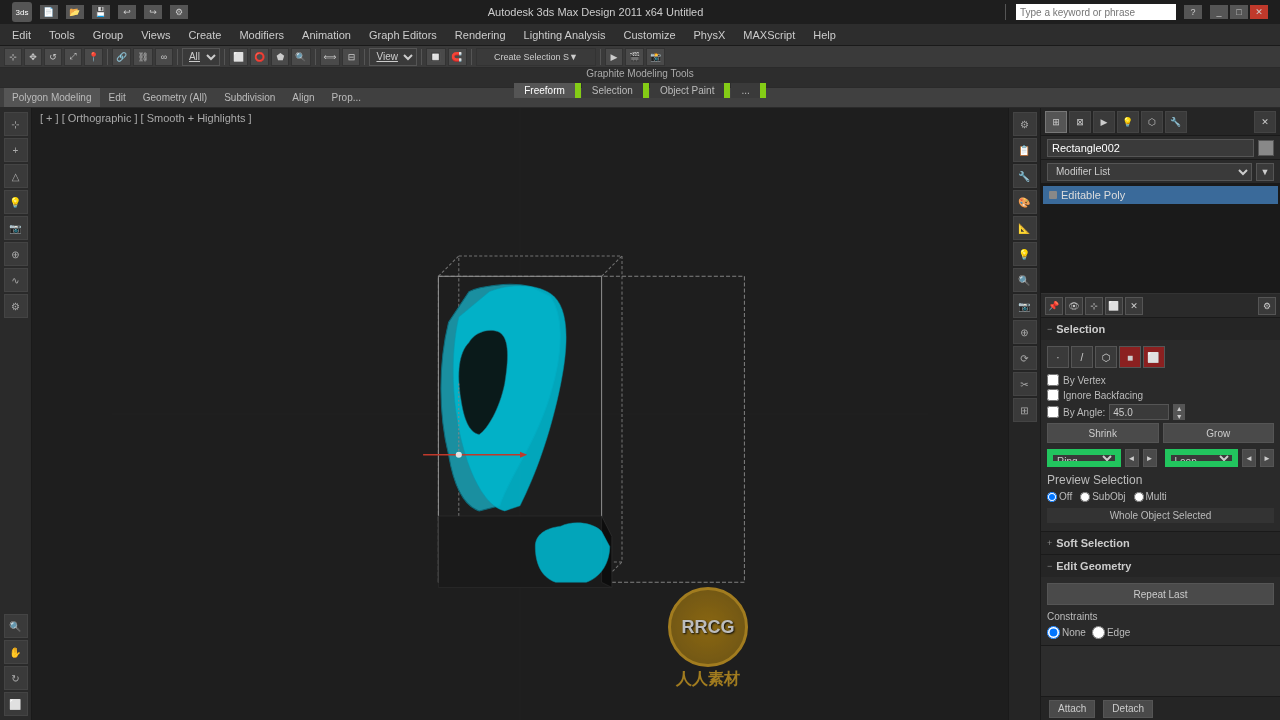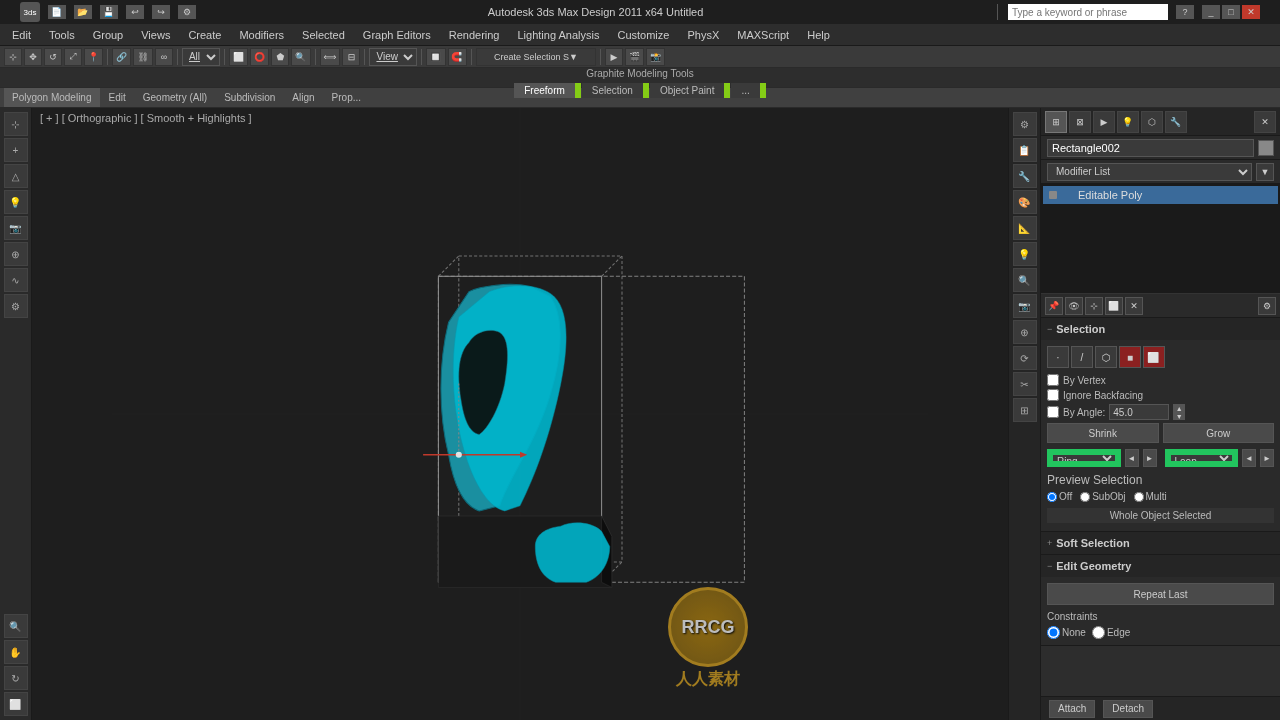--- a/index.html
+++ b/index.html
@@ -4,21 +4,21 @@
   <style>
     * { margin: 0; padding: 0; box-sizing: border-box; }
     body { width: 1280px; height: 720px; overflow: hidden; background: #3a3a3a; font-family: 'Segoe UI', Tahoma, Arial, sans-serif; font-size: 11px; color: #ddd; user-select: none; }
 
     
     #titlebar {
       height: 24px;
       background: #1e1e1e;
       display: flex;
       align-items: center;
-      padding: 0 20px;
+      padding: 0 12px;
       gap: 8px;
     }
     #titlebar .title { flex: 1; text-align: center; color: #ccc; font-size: 11px; }
     #titlebar .win-controls { display: flex; gap: 2px; }
     #titlebar .win-btn { width: 18px; height: 14px; background: #555; border: none; color: #ccc; font-size: 9px; cursor: pointer; display: flex; align-items: center; justify-content: center; }
     #titlebar .win-btn.close { background: #c0392b; }
     #titlebar .logo { width: 20px; height: 20px; background: #555; border-radius: 3px; display: flex; align-items: center; justify-content: center; font-size: 8px; color: #fff; }
 
     
     #titlebar .search-box { background: #fff; height: 16px; width: 160px; display: flex; align-items: center; padding: 0 4px; }
@@ -264,21 +264,21 @@
       padding: 2px;
       overflow-y: auto;
     }
     .mod-item {
       padding: 3px 6px;
       font-size: 11px;
       color: #ddd;
       cursor: pointer;
       display: flex;
       align-items: center;
-      gap: 21px;
+      gap: 4px;
     }
     .mod-item.selected { background: #3a6a9a; }
     .mod-item .mod-dot { width: 8px; height: 8px; background: #888; border-radius: 1px; }
 
     
     #mod-stack-btns {
       height: 24px;
       background: #2a2a2a;
       display: flex;
       align-items: center;
@@ -506,21 +506,21 @@
   </div>
 </div>
 
 <div id="menubar">
   <div class="menu-item">Edit</div>
   <div class="menu-item">Tools</div>
   <div class="menu-item">Group</div>
   <div class="menu-item">Views</div>
   <div class="menu-item">Create</div>
   <div class="menu-item">Modifiers</div>
-  <div class="menu-item">Selected</div>
+  <div class="menu-item">Animation</div>
   <div class="menu-item">Graph Editors</div>
   <div class="menu-item">Rendering</div>
   <div class="menu-item">Lighting Analysis</div>
   <div class="menu-item">Customize</div>
   <div class="menu-item">PhysX</div>
   <div class="menu-item">MAXScript</div>
   <div class="menu-item">Help</div>
 </div>
 
 <div class="toolbar-row">

